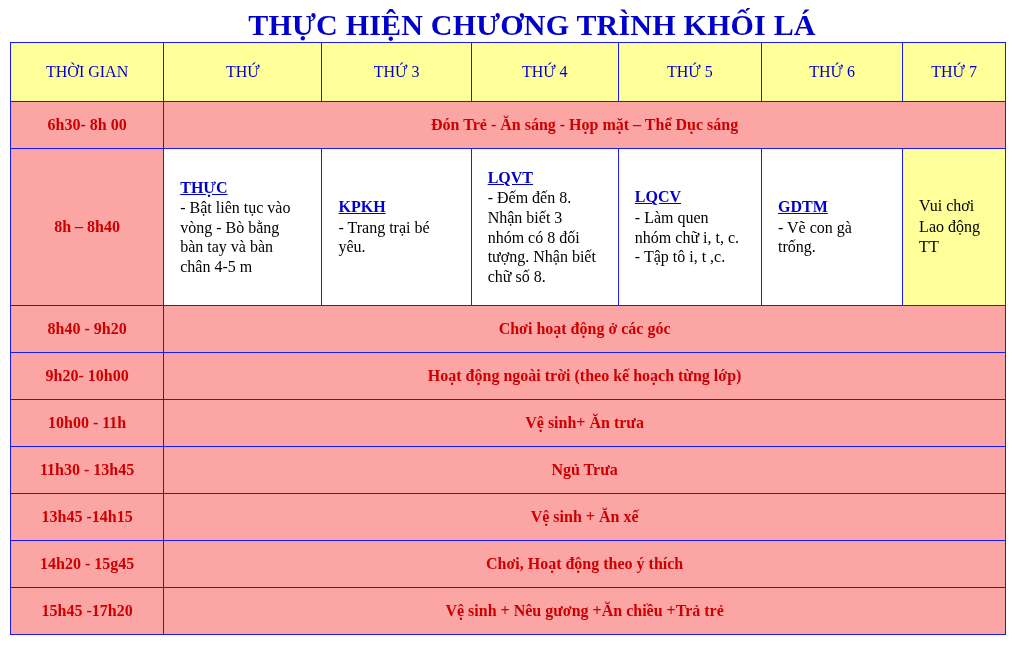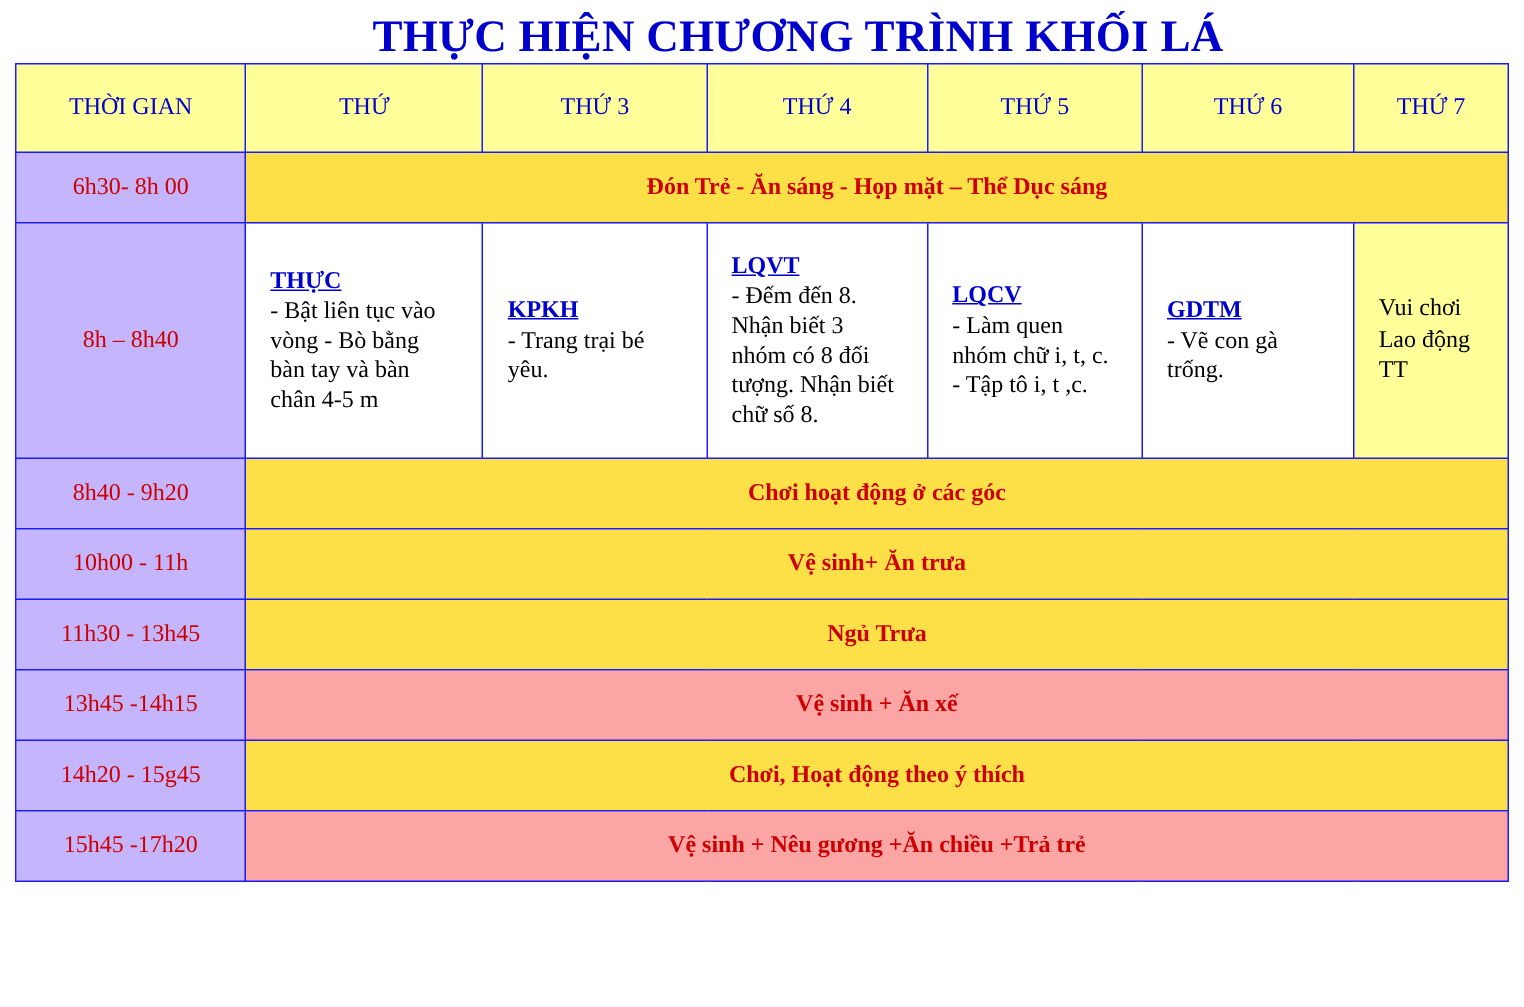--- a/index.html
+++ b/index.html
@@ -51,33 +51,33 @@
   
   .hdr td {
     background: #ffff99;
     color: #0000cc;
     text-align: center;
     font-size: 19px;
     height: 52px;
     font-family: "Liberation Serif", serif;
   }
   .timecell {
-    background: #c4b5fd;
+    background: #fca5a5;
     color: #cc0000;
     text-align: center;
-    font-weight: normal;
+    font-weight: bold;
     font-size: 17px;
     width: 152px;
   }
   .redrow {
     color: #cc0000;
     text-align: center;
     font-weight: bold;
     font-size: 18px;
-    background: #fde047;
+    background: #fca5a5;
     height: 40px;
   }
   .redrow.yellow {
     background: #fca5a5;
   }
   .activity {
     background: #ffffff;
     color: #000000;
     vertical-align: top;
     font-size: 16px;
@@ -170,20 +170,24 @@
           <span class="line">- Vẽ con gà trống.</span>
         </td>
         <td class="playcell">Vui chơi Lao động TT</td>
       </tr>
 
       <tr>
         <td class="timecell">8h40 - 9h20</td>
         <td class="redrow" colspan="6">Chơi hoạt động ở các góc</td>
       </tr>
 
+      <tr>
+        <td class="timecell">9h20- 10h00</td>
+        <td class="redrow" colspan="6">Hoạt động ngoài trời (theo kế hoạch từng lớp)</td>
+      </tr>
 
       <tr>
         <td class="timecell">10h00 - 11h</td>
         <td class="redrow" colspan="6">Vệ sinh+ Ăn trưa</td>
       </tr>
 
       <tr>
         <td class="timecell">11h30 - 13h45</td>
         <td class="redrow" colspan="6">Ngủ Trưa</td>
       </tr>

